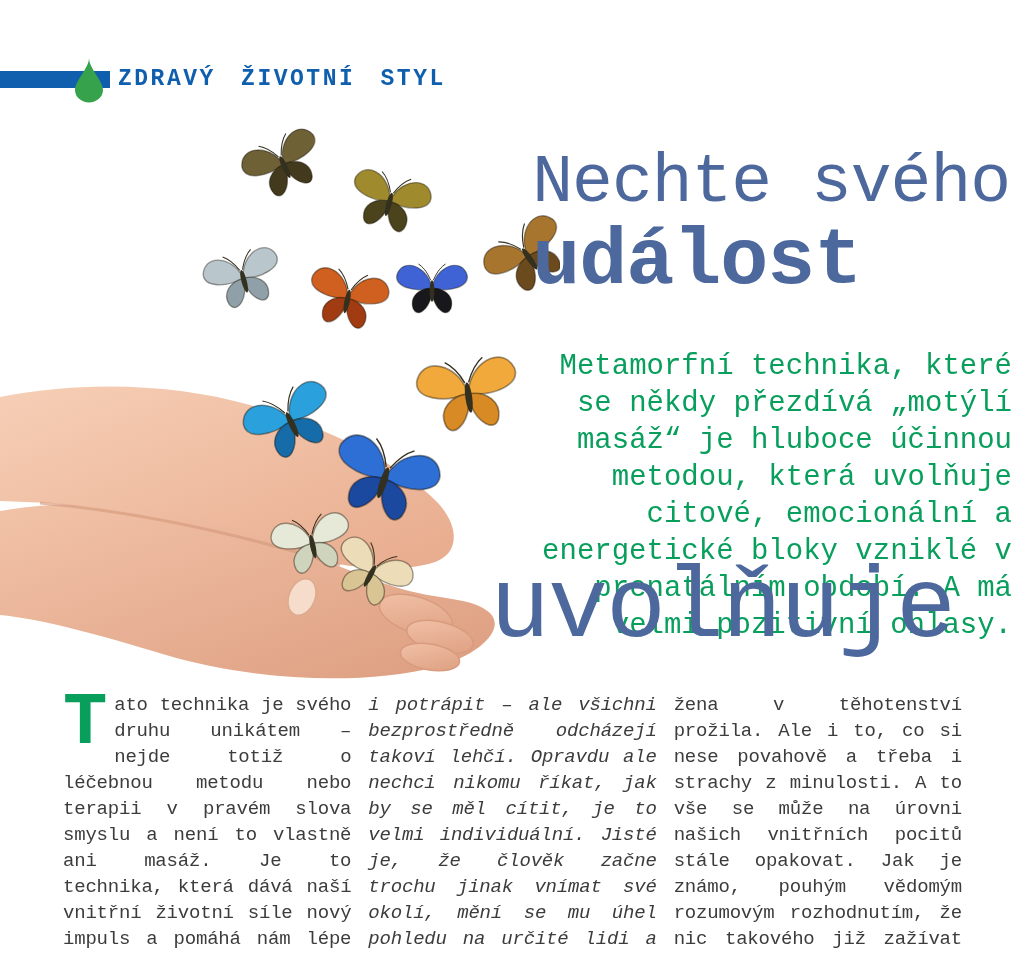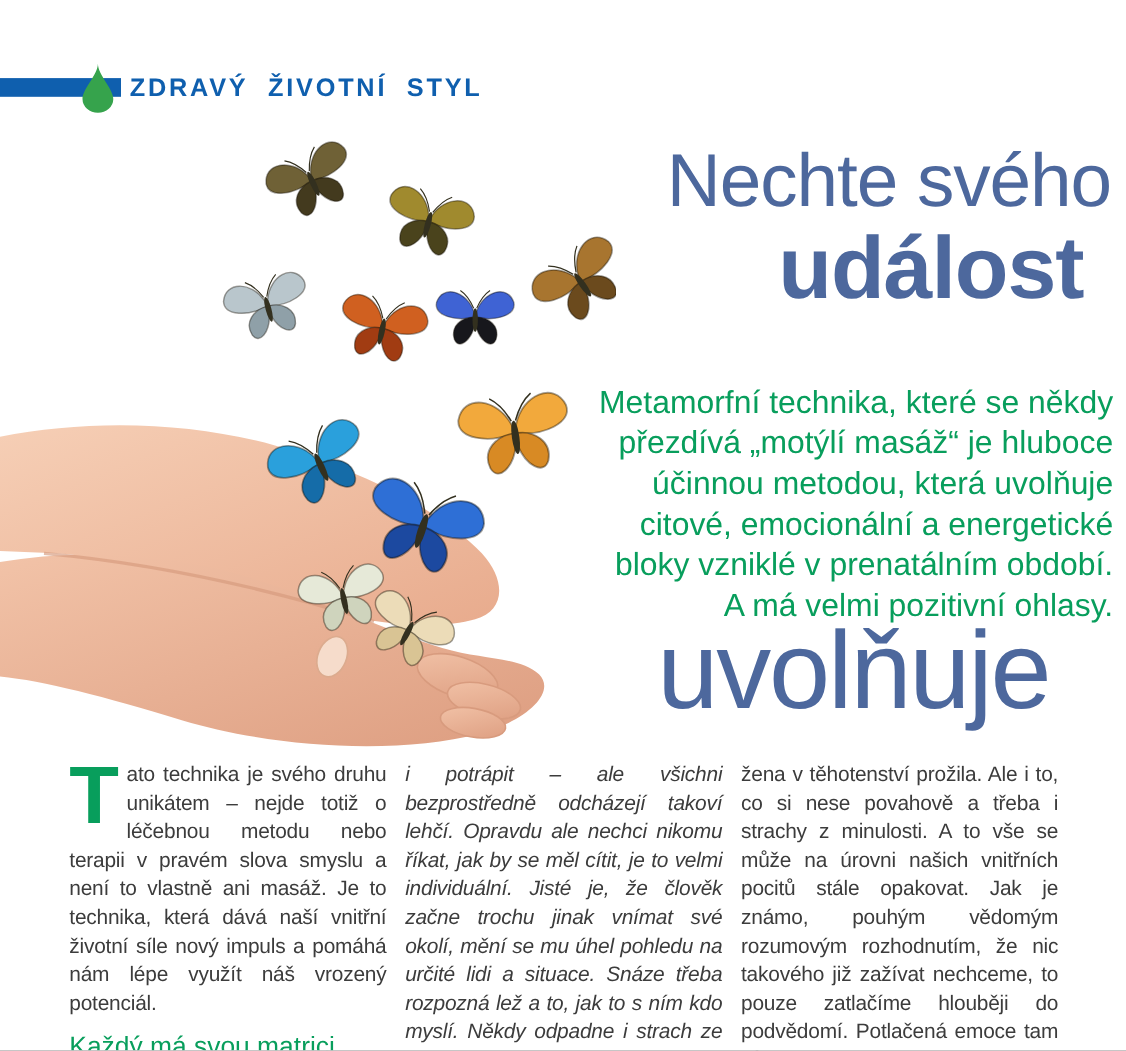--- a/index.html
+++ b/index.html
@@ -7,34 +7,34 @@
     --headline-blue:#4d689d;
     --green:#089e5c;
     --drop-green:#36a34c;
     --body-text:#3c3c3c;
   }
   *{box-sizing:border-box}
   html,body{margin:0;padding:0;background:#9a9a9a}
   .page{
     position:relative;width:1024px;height:955px;margin:0 auto;
     background:#ffffff;overflow:hidden;
-    font-family:Liberation Sans, sans-serif;
+    font-family:Liberation Mono, monospace;
   }
   
   .kicker-bar{position:absolute;left:0;top:71px;width:110px;height:17px;background:var(--accent-blue)}
   .kicker-drop{position:absolute;left:72px;top:57px;width:34px;height:47px;z-index:2}
   .kicker-label{
     position:absolute;left:118px;top:66px;white-space:nowrap;
     font-size:23px;font-weight:bold;color:var(--accent-blue);
     letter-spacing:2.5px;word-spacing:9px;
   }
   
   .photo{position:absolute;left:0;top:105px;width:560px;height:585px}
   
-  .headline{position:absolute;right:14px;top:130px;text-align:right;color:var(--headline-blue);line-height:1.02}
+  .headline{position:absolute;right:14px;top:148px;color:var(--headline-blue);line-height:1.02}
   .headline .l1{font-size:68px;letter-spacing:-1px}
   .headline .l2{font-size:80px;font-weight:bold;letter-spacing:-1px;padding-right:25px;margin-top:4px}
   .lede{
     position:absolute;right:12px;top:348px;width:475px;
     text-align:right;font-size:29px;line-height:37px;color:var(--green);
   }
   .headline3{
     position:absolute;right:70px;top:560px;
     font-size:100px;color:var(--headline-blue);letter-spacing:-2px;line-height:1;
   }

